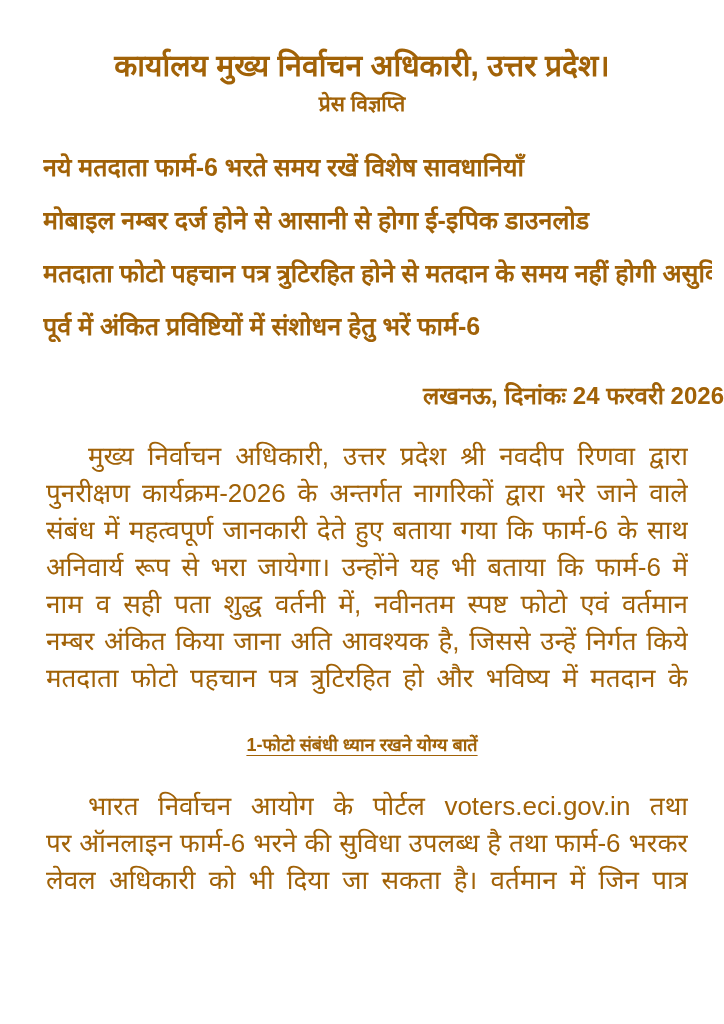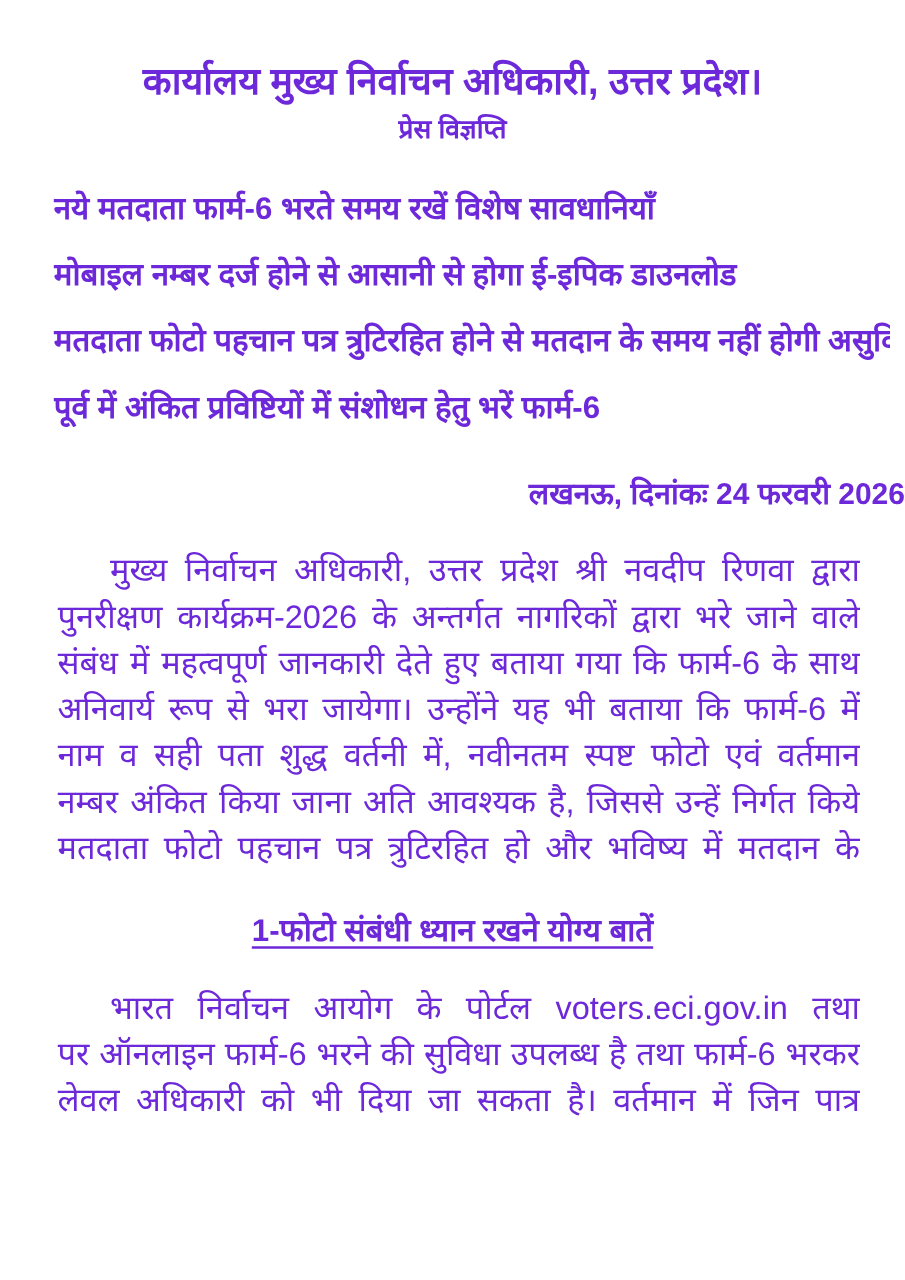--- a/index.html
+++ b/index.html
@@ -7,21 +7,21 @@
     padding: 0;
     background: #e8e8e8;
   }
   .page {
     position: relative;
     width: 724px;
     height: 1024px;
     margin: 0 auto;
     background: #ffffff;
     overflow: hidden;
-    color: #6d28d9;
+    color: #a16207;
     font-family: "Liberation Sans", "DejaVu Sans", sans-serif;
     box-sizing: border-box;
   }
   .doc-title {
     padding-top: 46px;
     text-align: center;
     font-size: 30px;
     font-weight: bold;
     line-height: 40px;
   }
@@ -64,21 +64,21 @@
   }
   .body-para .line:first-child {
     text-indent: 42px;
   }
   .body-para.end-left .line:last-child {
     text-align-last: left;
   }
   .section-heading {
     margin-top: 31px;
     text-align: center;
-    font-size: 25px;
+    font-size: 18px;
     font-weight: bold;
     line-height: 34px;
   }
   .section-heading span {
     text-decoration: underline;
     text-underline-offset: 4px;
   }
 </style>
 </head>
 <body>

